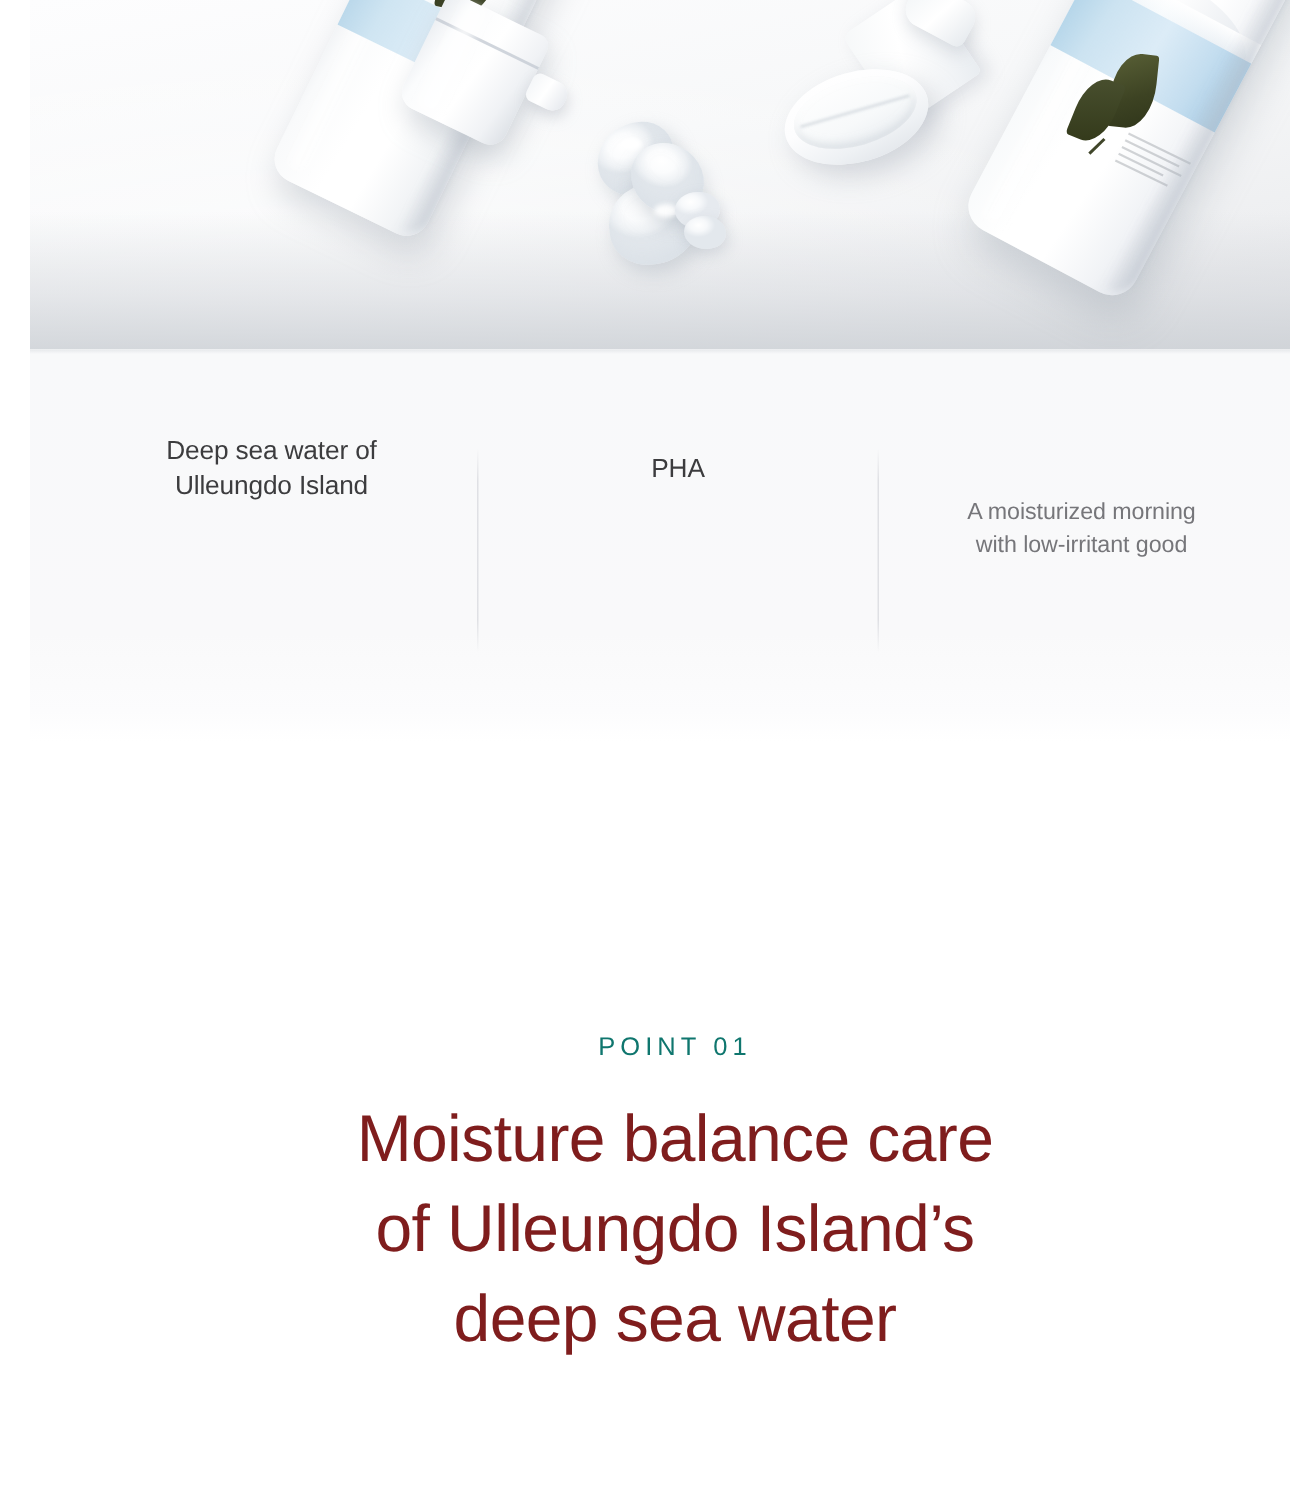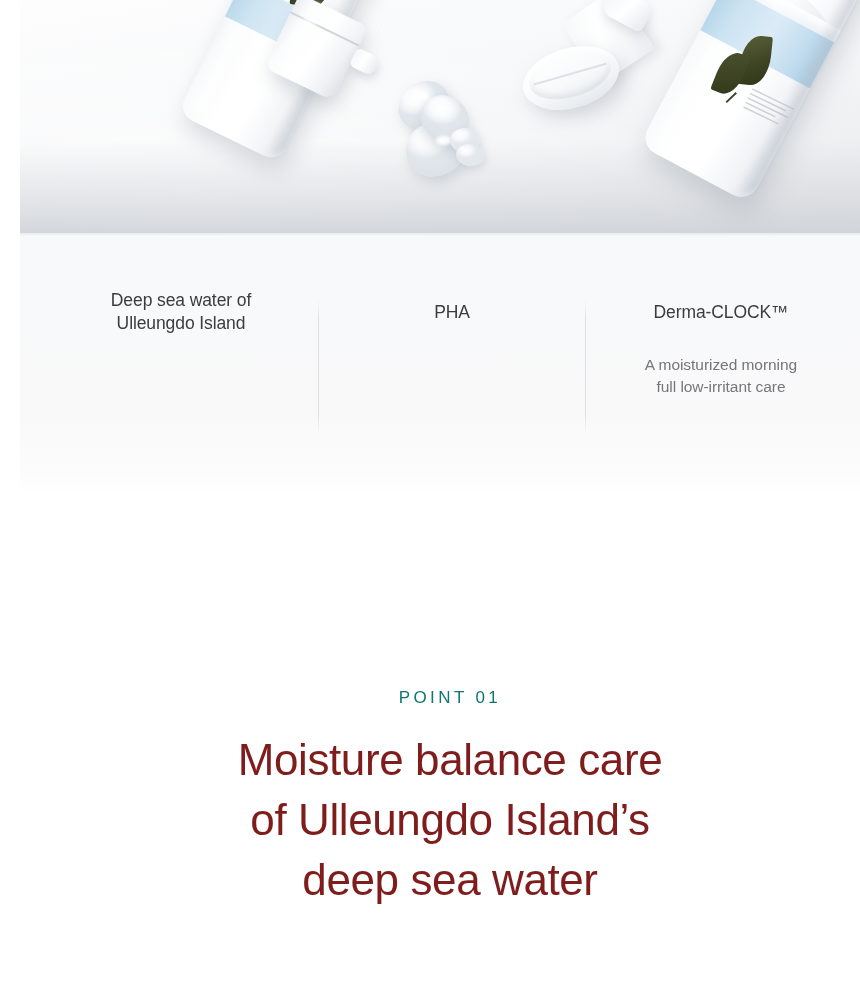--- a/index.html
+++ b/index.html
@@ -435,23 +435,22 @@
 
     <div class="divider divider-1"></div>
 
     <div class="feat-col feat-col-2">
       <div class="feat-title">PHA</div>
     </div>
 
     <div class="divider divider-2"></div>
 
     <div class="feat-col feat-col-3">
-      <div class="feat-title">Derma-CLOCK™</div>
       <div class="feat-desc">A moisturized morning
-full low-irritant care</div>
+with low-irritant good</div>
     </div>
 
   </div>
 
   <div class="point-section">
     <div class="point-kicker">POINT 01</div>
     <div class="point-heading">Moisture balance care
 of Ulleungdo Island’s
 deep sea water</div>
   </div>

